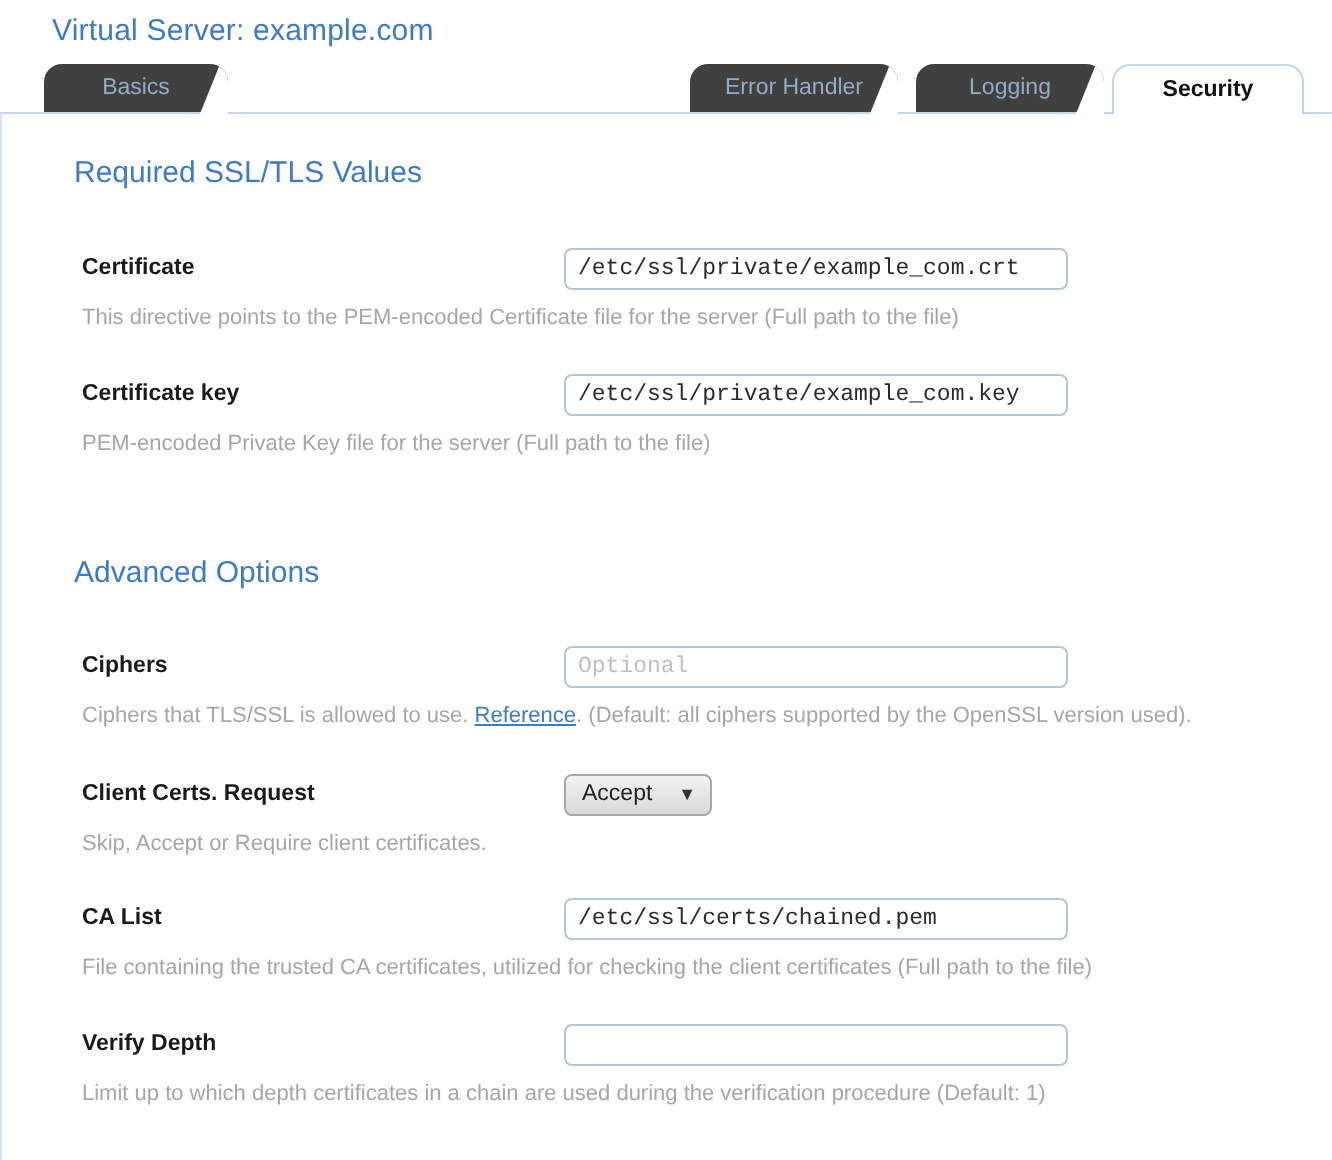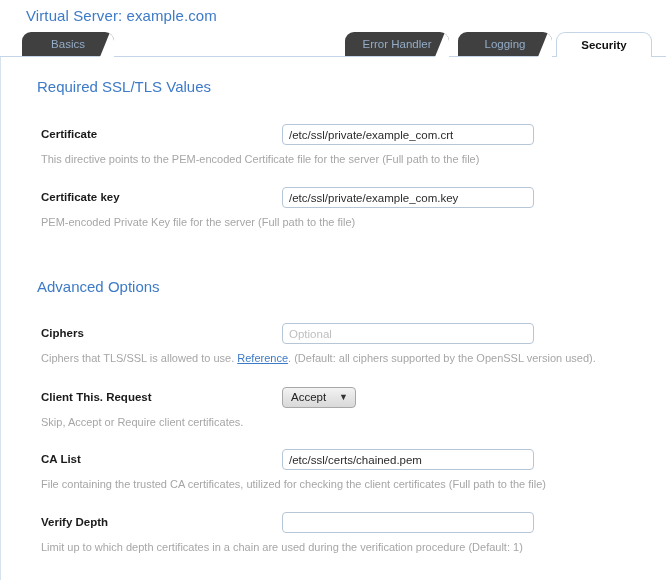--- a/index.html
+++ b/index.html
@@ -134,21 +134,21 @@
   .field-input {
     position: absolute;
     left: 281px;
     top: -4px;
     width: 252px;
     height: 21px;
     box-sizing: border-box;
     border: 1px solid #b6c6d6;
     border-radius: 4px;
     padding: 0 6px;
-    font-family: Liberation Sans, sans-serif;
+    font-family: Liberation Mono, monospace;
     font-size: 11.5px;
     color: #2b2b2b;
     background: #ffffff;
     outline: none;
   }
   .field-input::placeholder { color: #bfbfbf; }
 
   .field-select {
     position: absolute;
     left: 281px;
@@ -226,21 +226,21 @@
 
   <div class="row" style="top:270px;">
     <div class="row-label">Ciphers</div>
     <input class="field-input" type="text" placeholder="Optional" style="">
     <div class="row-help" style="top:25px;">
       <span>Ciphers that TLS/SSL is allowed to use. </span><a href="#">Reference</a><span>. (Default: all ciphers supported by the OpenSSL version used).</span>
     </div>
   </div>
 
   <div class="row" style="top:334px;">
-    <div class="row-label">Client This. Request</div>
+    <div class="row-label">Client Certs. Request</div>
     <div class="field-select">
       <span class="sel-text">Accept</span>
       <span class="sel-arrow">▼</span>
     </div>
     <div class="row-help" style="top:25px;">Skip, Accept or Require client certificates.</div>
   </div>
 
   <div class="row" style="top:396px;">
     <div class="row-label">CA List</div>
     <input class="field-input" type="text" value="/etc/ssl/certs/chained.pem" style="">

